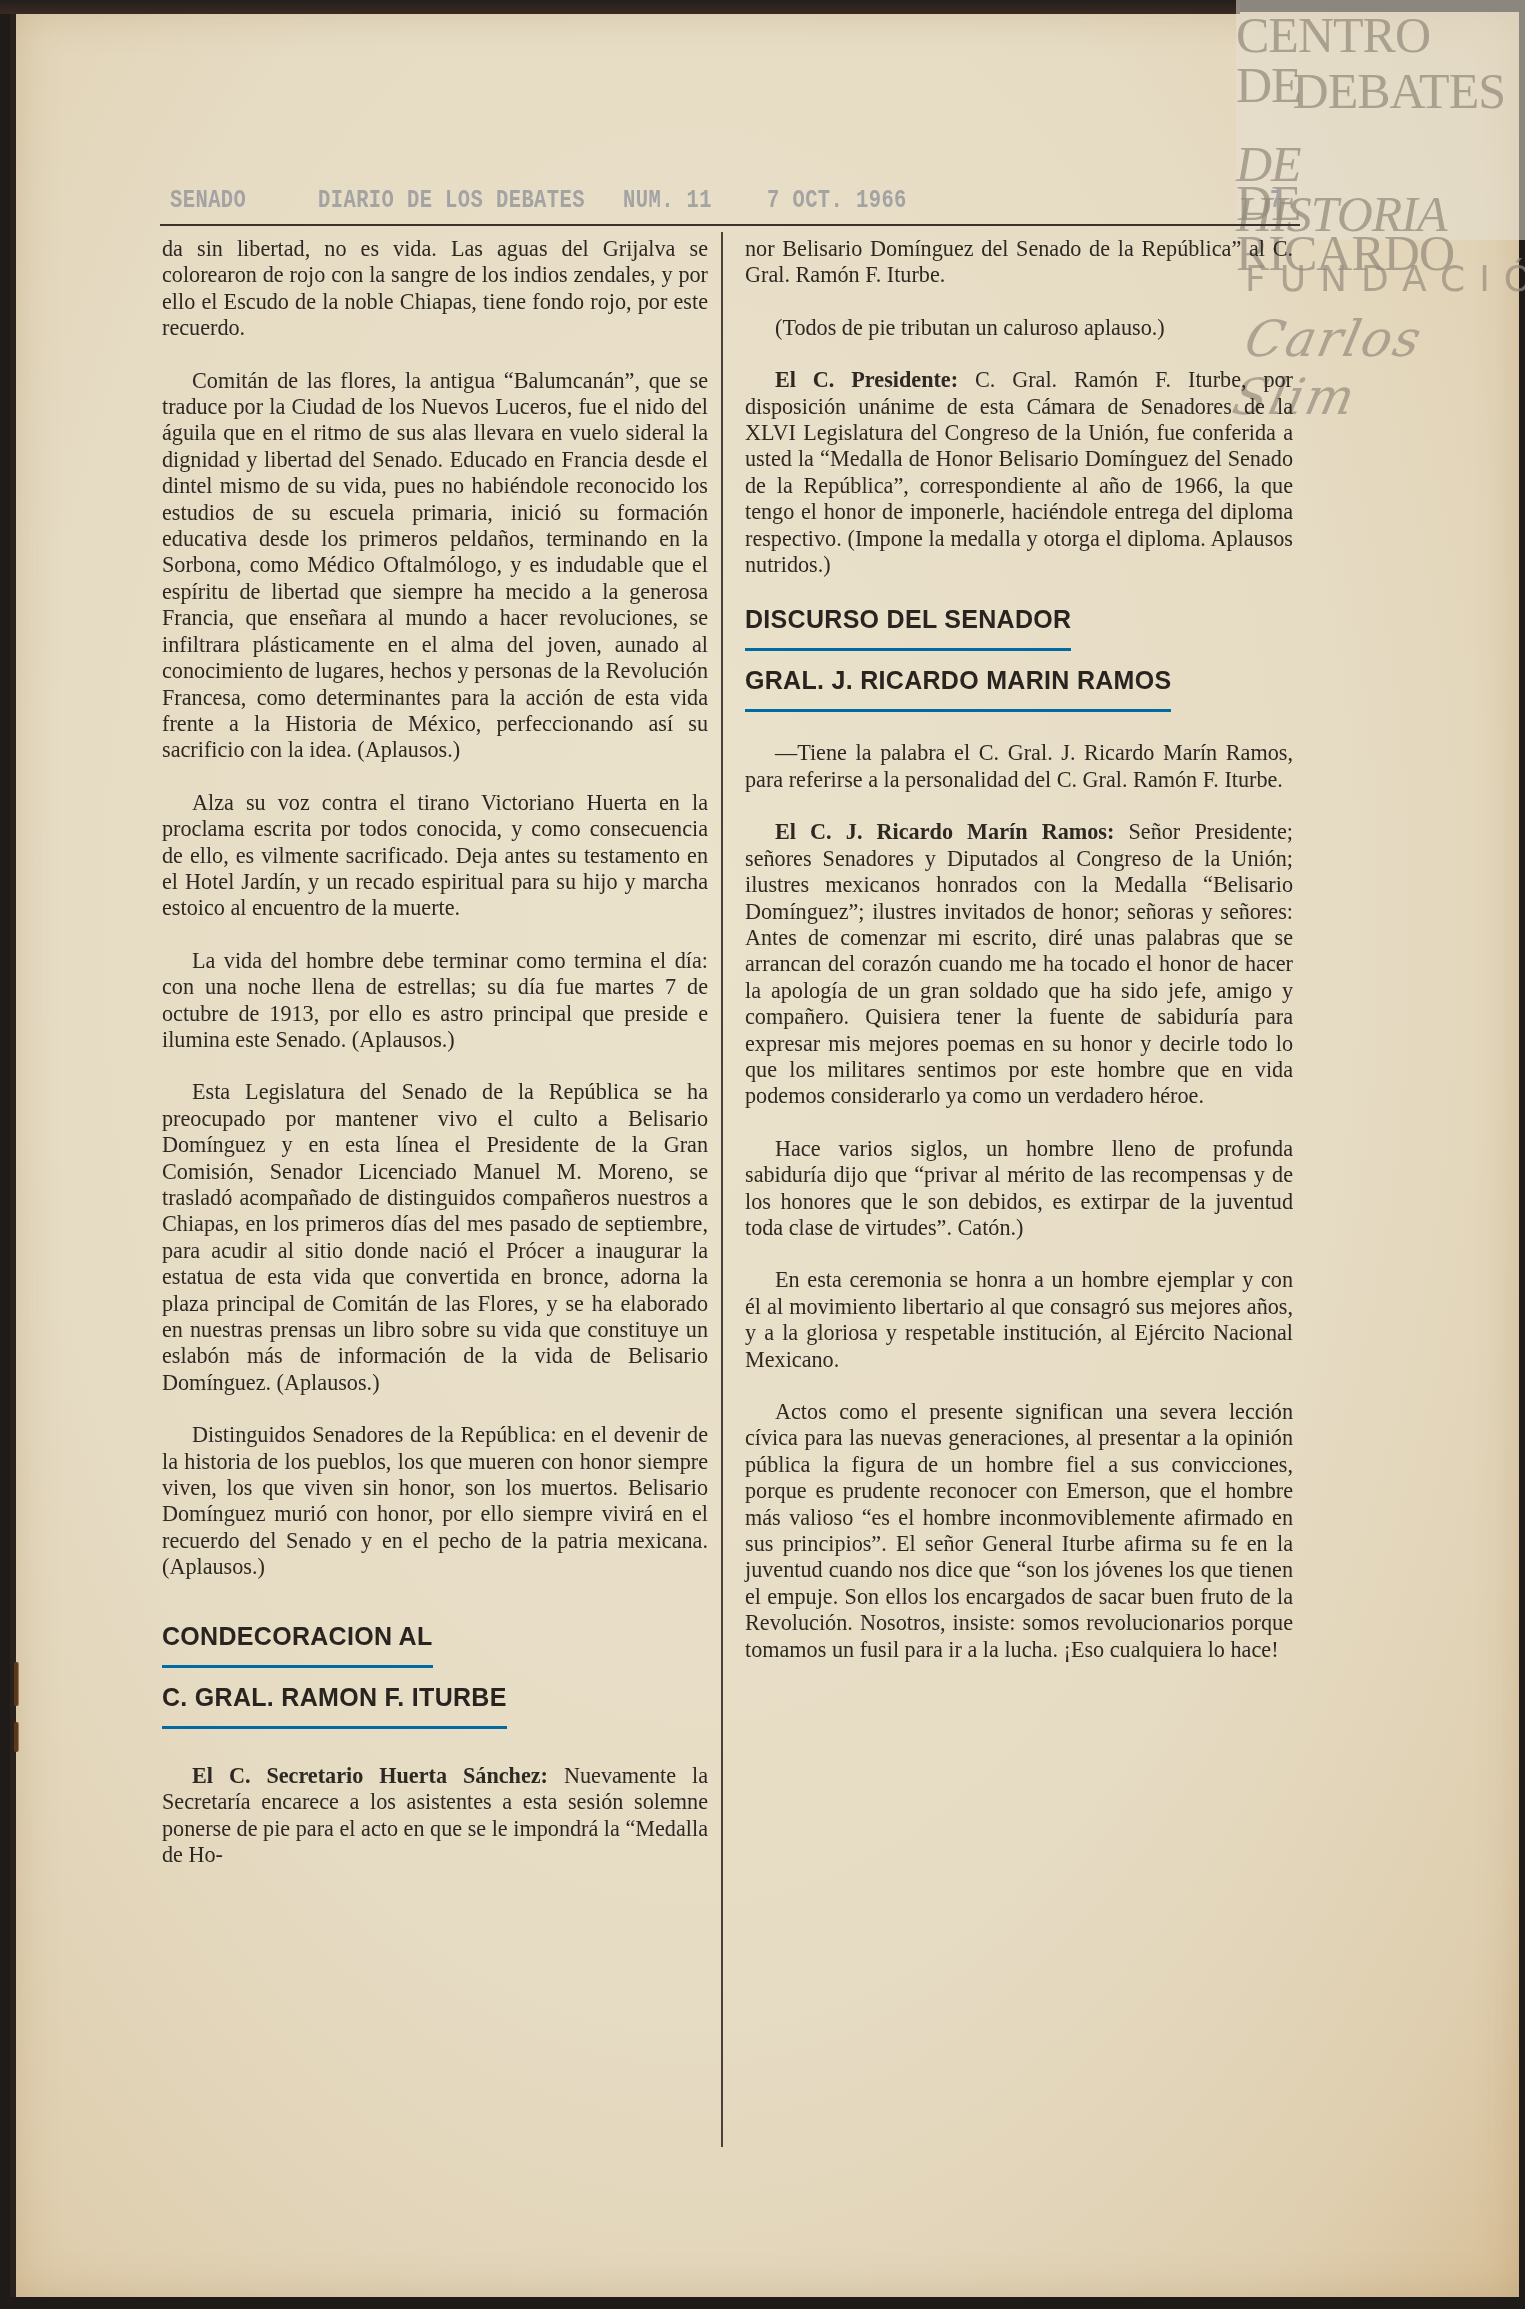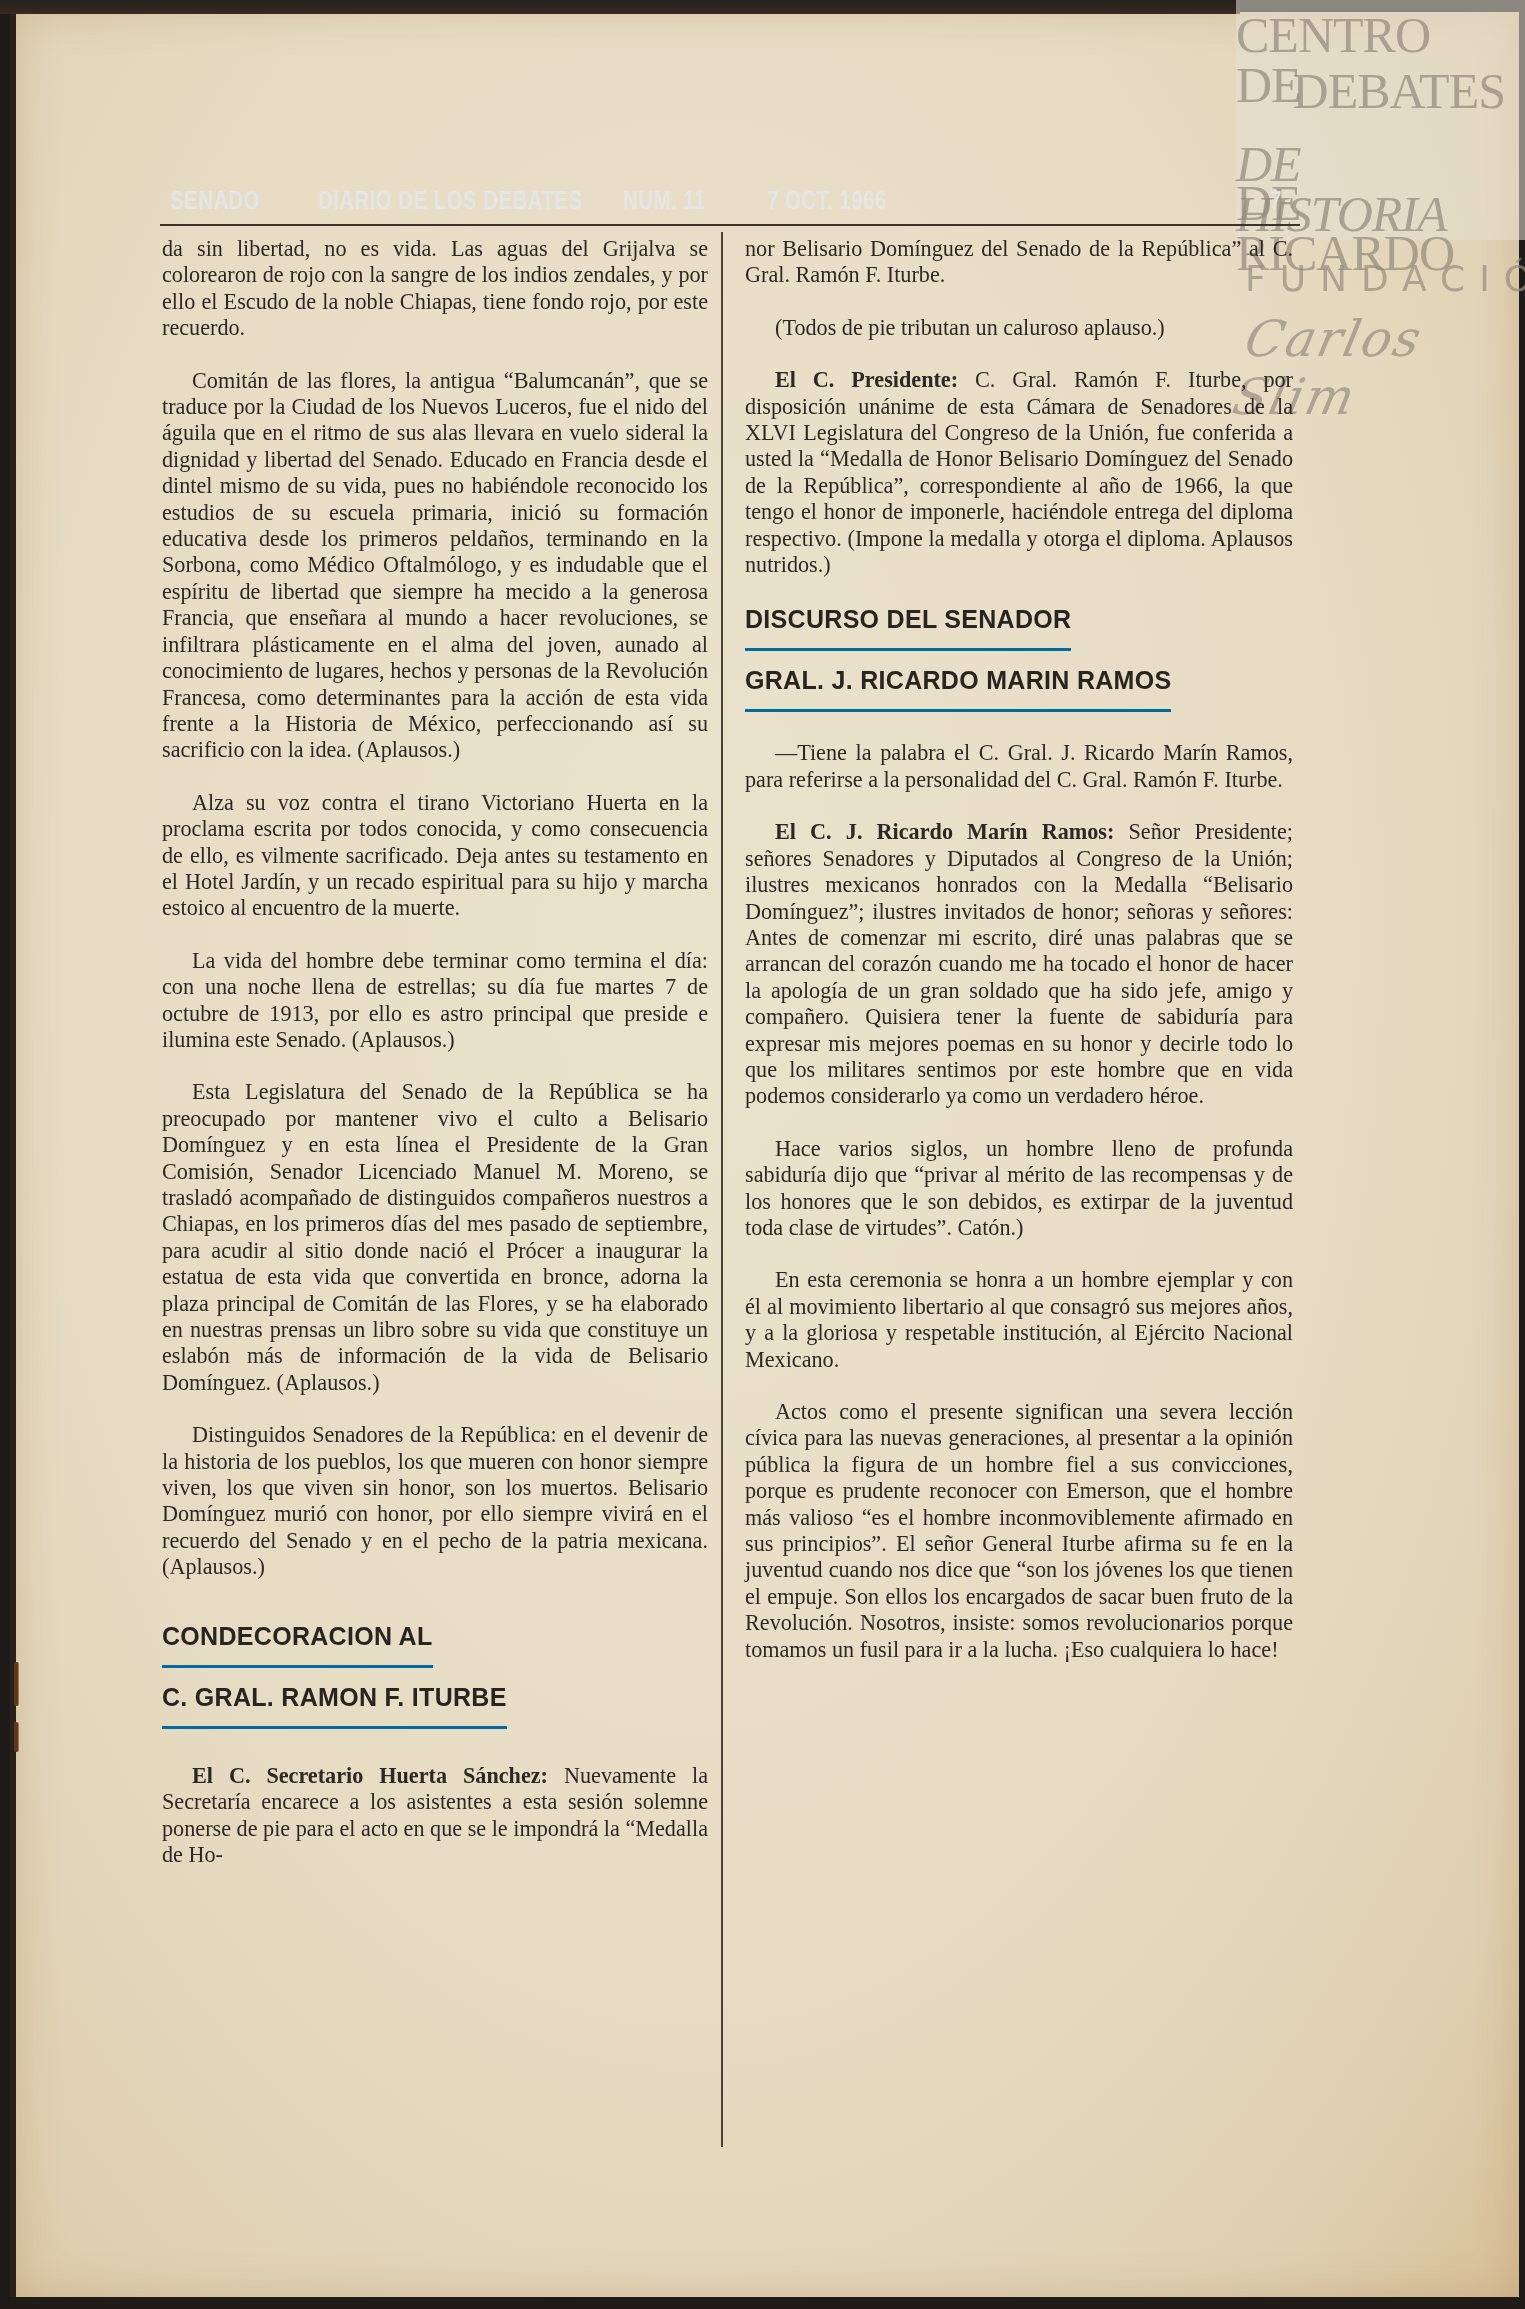--- a/index.html
+++ b/index.html
@@ -34,22 +34,22 @@
     position: absolute; left: 1245px; top: 258px; color: rgba(150,140,125,0.7);
     font-family: "DejaVu Sans", sans-serif; font-size: 36px; letter-spacing: 14px;
   }
   .wm-sign {
     position: absolute; left: 1240px; top: 310px; color: rgba(150,140,125,0.7);
     font-family: "DejaVu Serif", serif; font-style: italic; font-size: 50px; letter-spacing: 2px;
     transform: skewX(-12deg);
   }
   .header {
     position: absolute; top: 186px; left: 160px; width: 1130px; height: 34px;
-    font-family: Liberation Sans, sans-serif; font-weight: bold; font-size: 25px;
-    color: #e5e5e5; letter-spacing: 0.5px; text-align: right;
+    font-family: Liberation Mono, monospace; font-weight: bold; font-size: 25px;
+    color: #a3a3a3; letter-spacing: 0.5px; text-align: right;
   }
   .header span { position: absolute; top: 0; white-space: nowrap; transform: scaleX(0.82); transform-origin: left; }
   .header-rule { position: absolute; top: 224px; left: 160px; width: 1140px; height: 2px; background: #3a322b; }
   .col-rule { position: absolute; top: 232px; left: 721px; width: 2px; height: 1915px; background: #4a4038; }
   .col {
     position: absolute; top: 236px; color: #2e2822;
     font-size: 22.2px; line-height: 26.4px; text-align: justify; hyphens: manual;
   }
   .col-left { left: 162px; width: 546px; }
   .col-right { left: 745px; width: 548px; }

